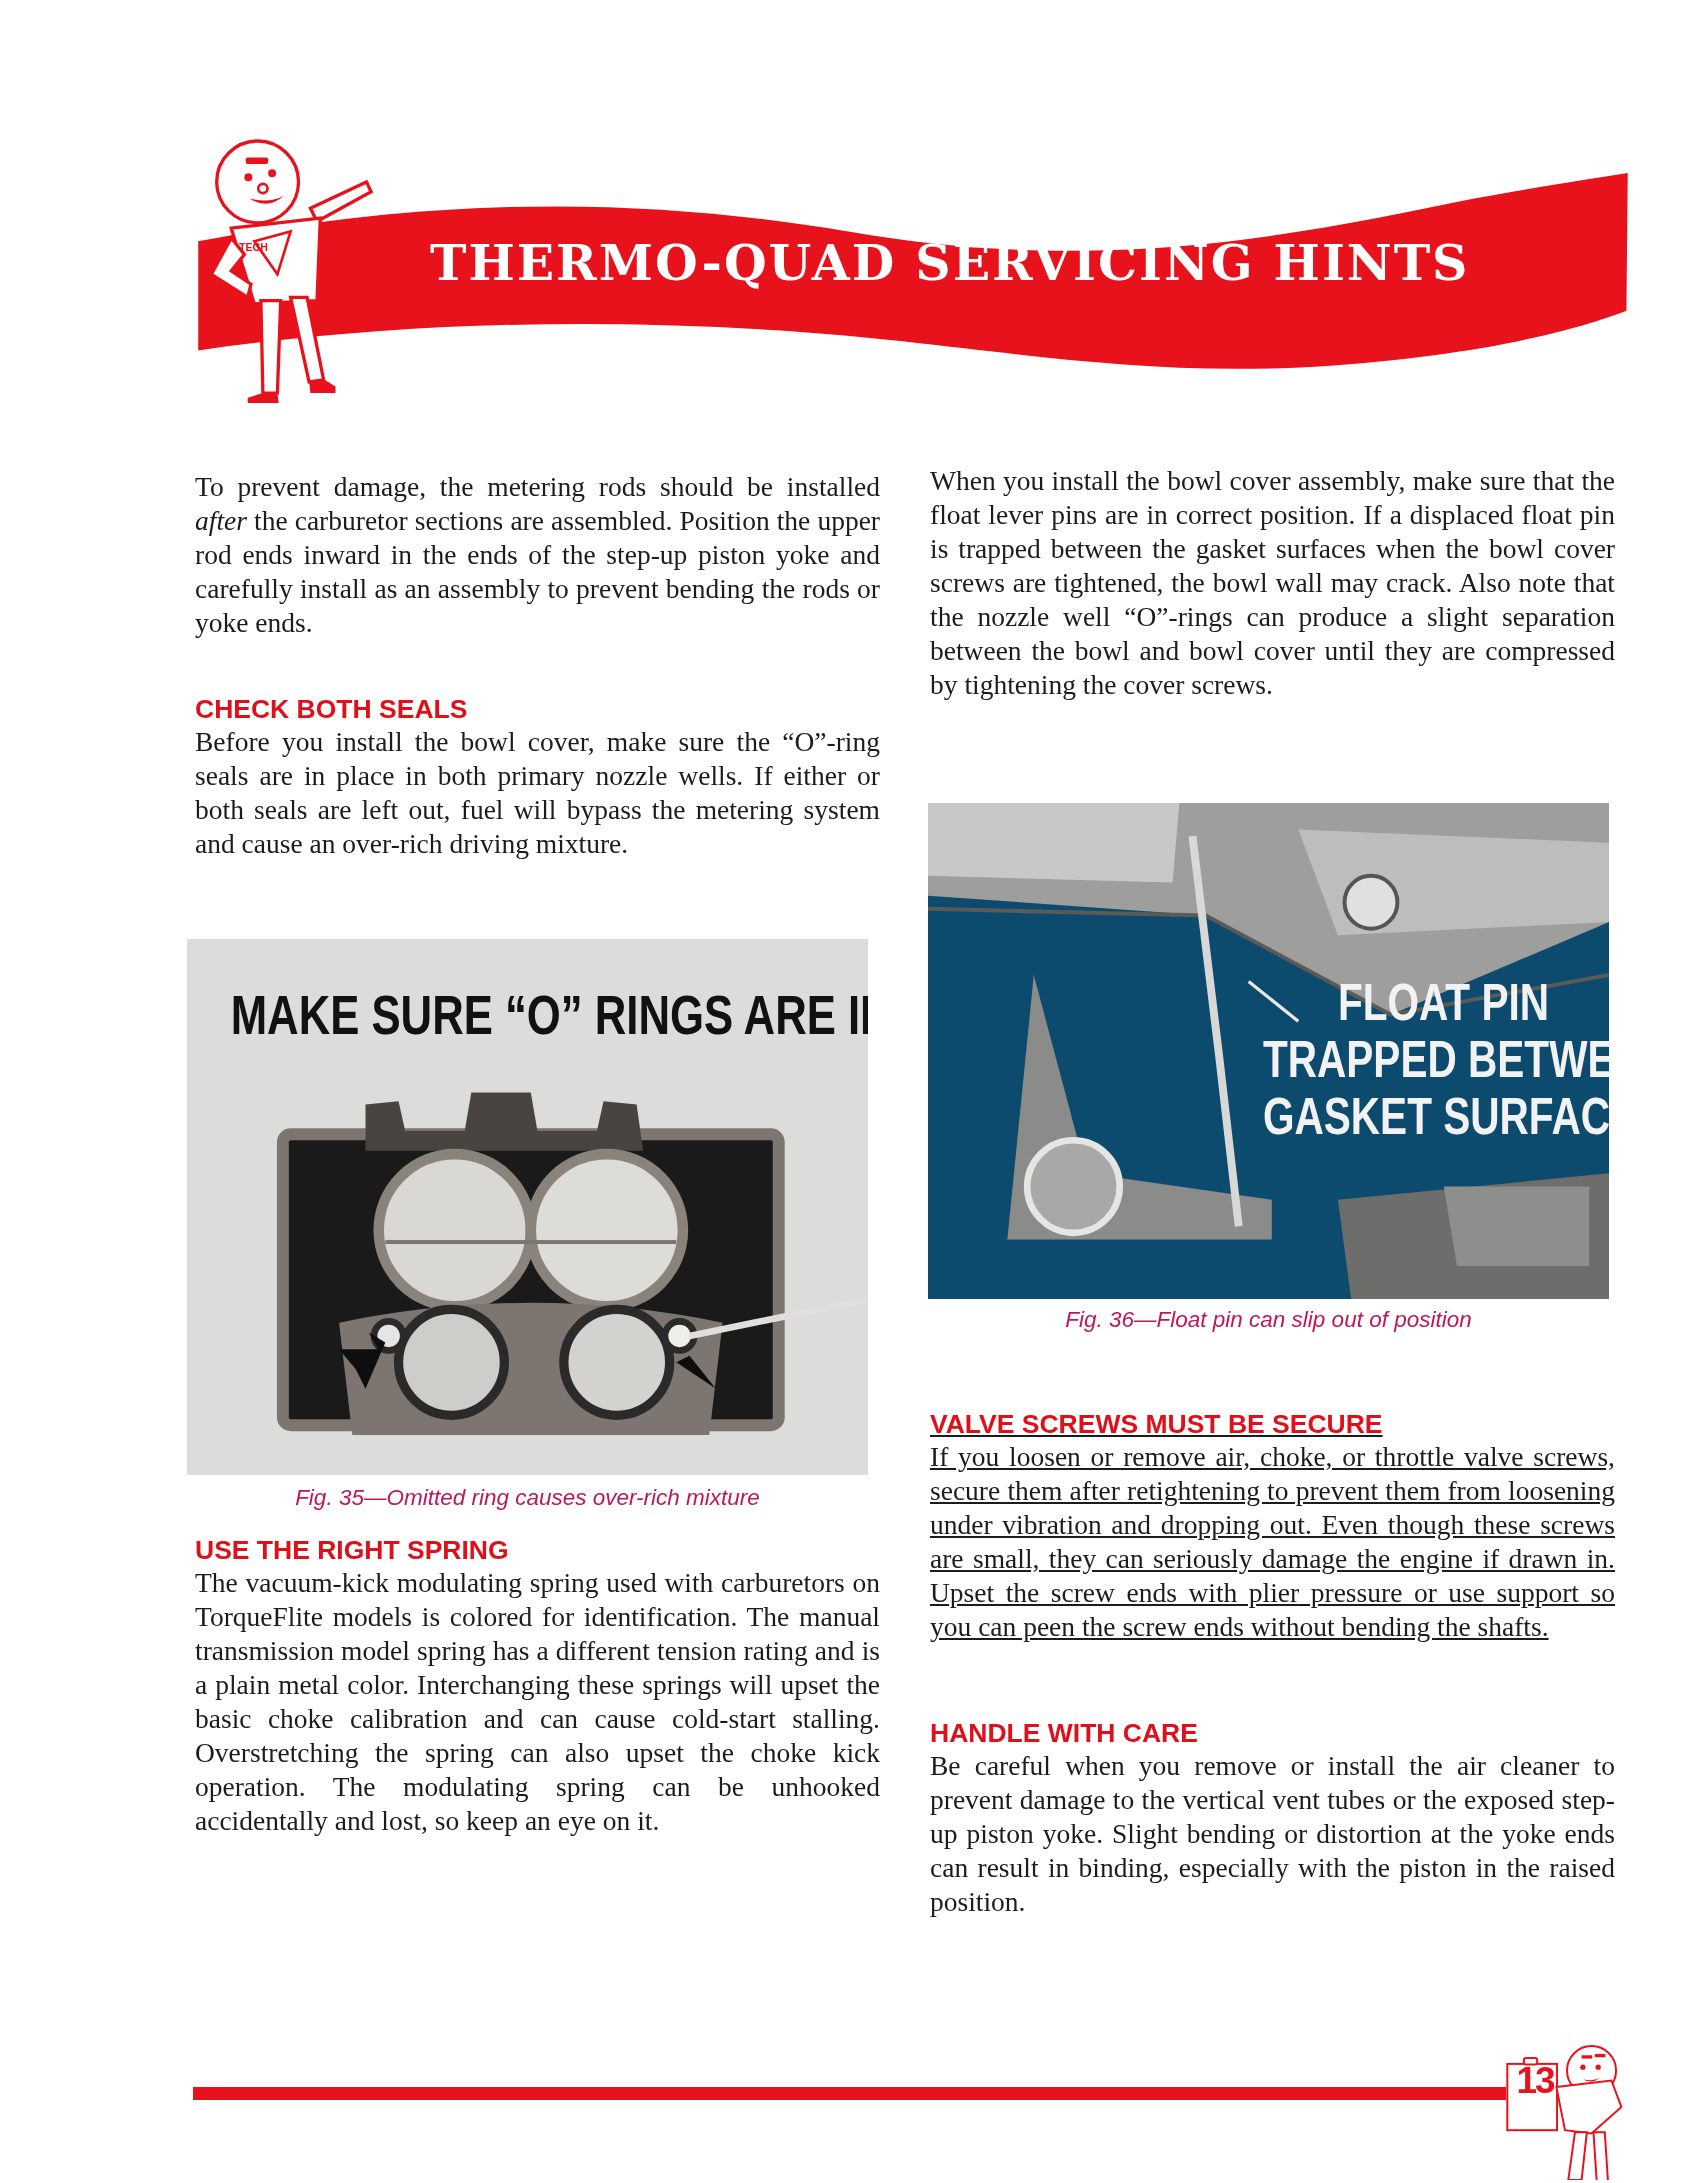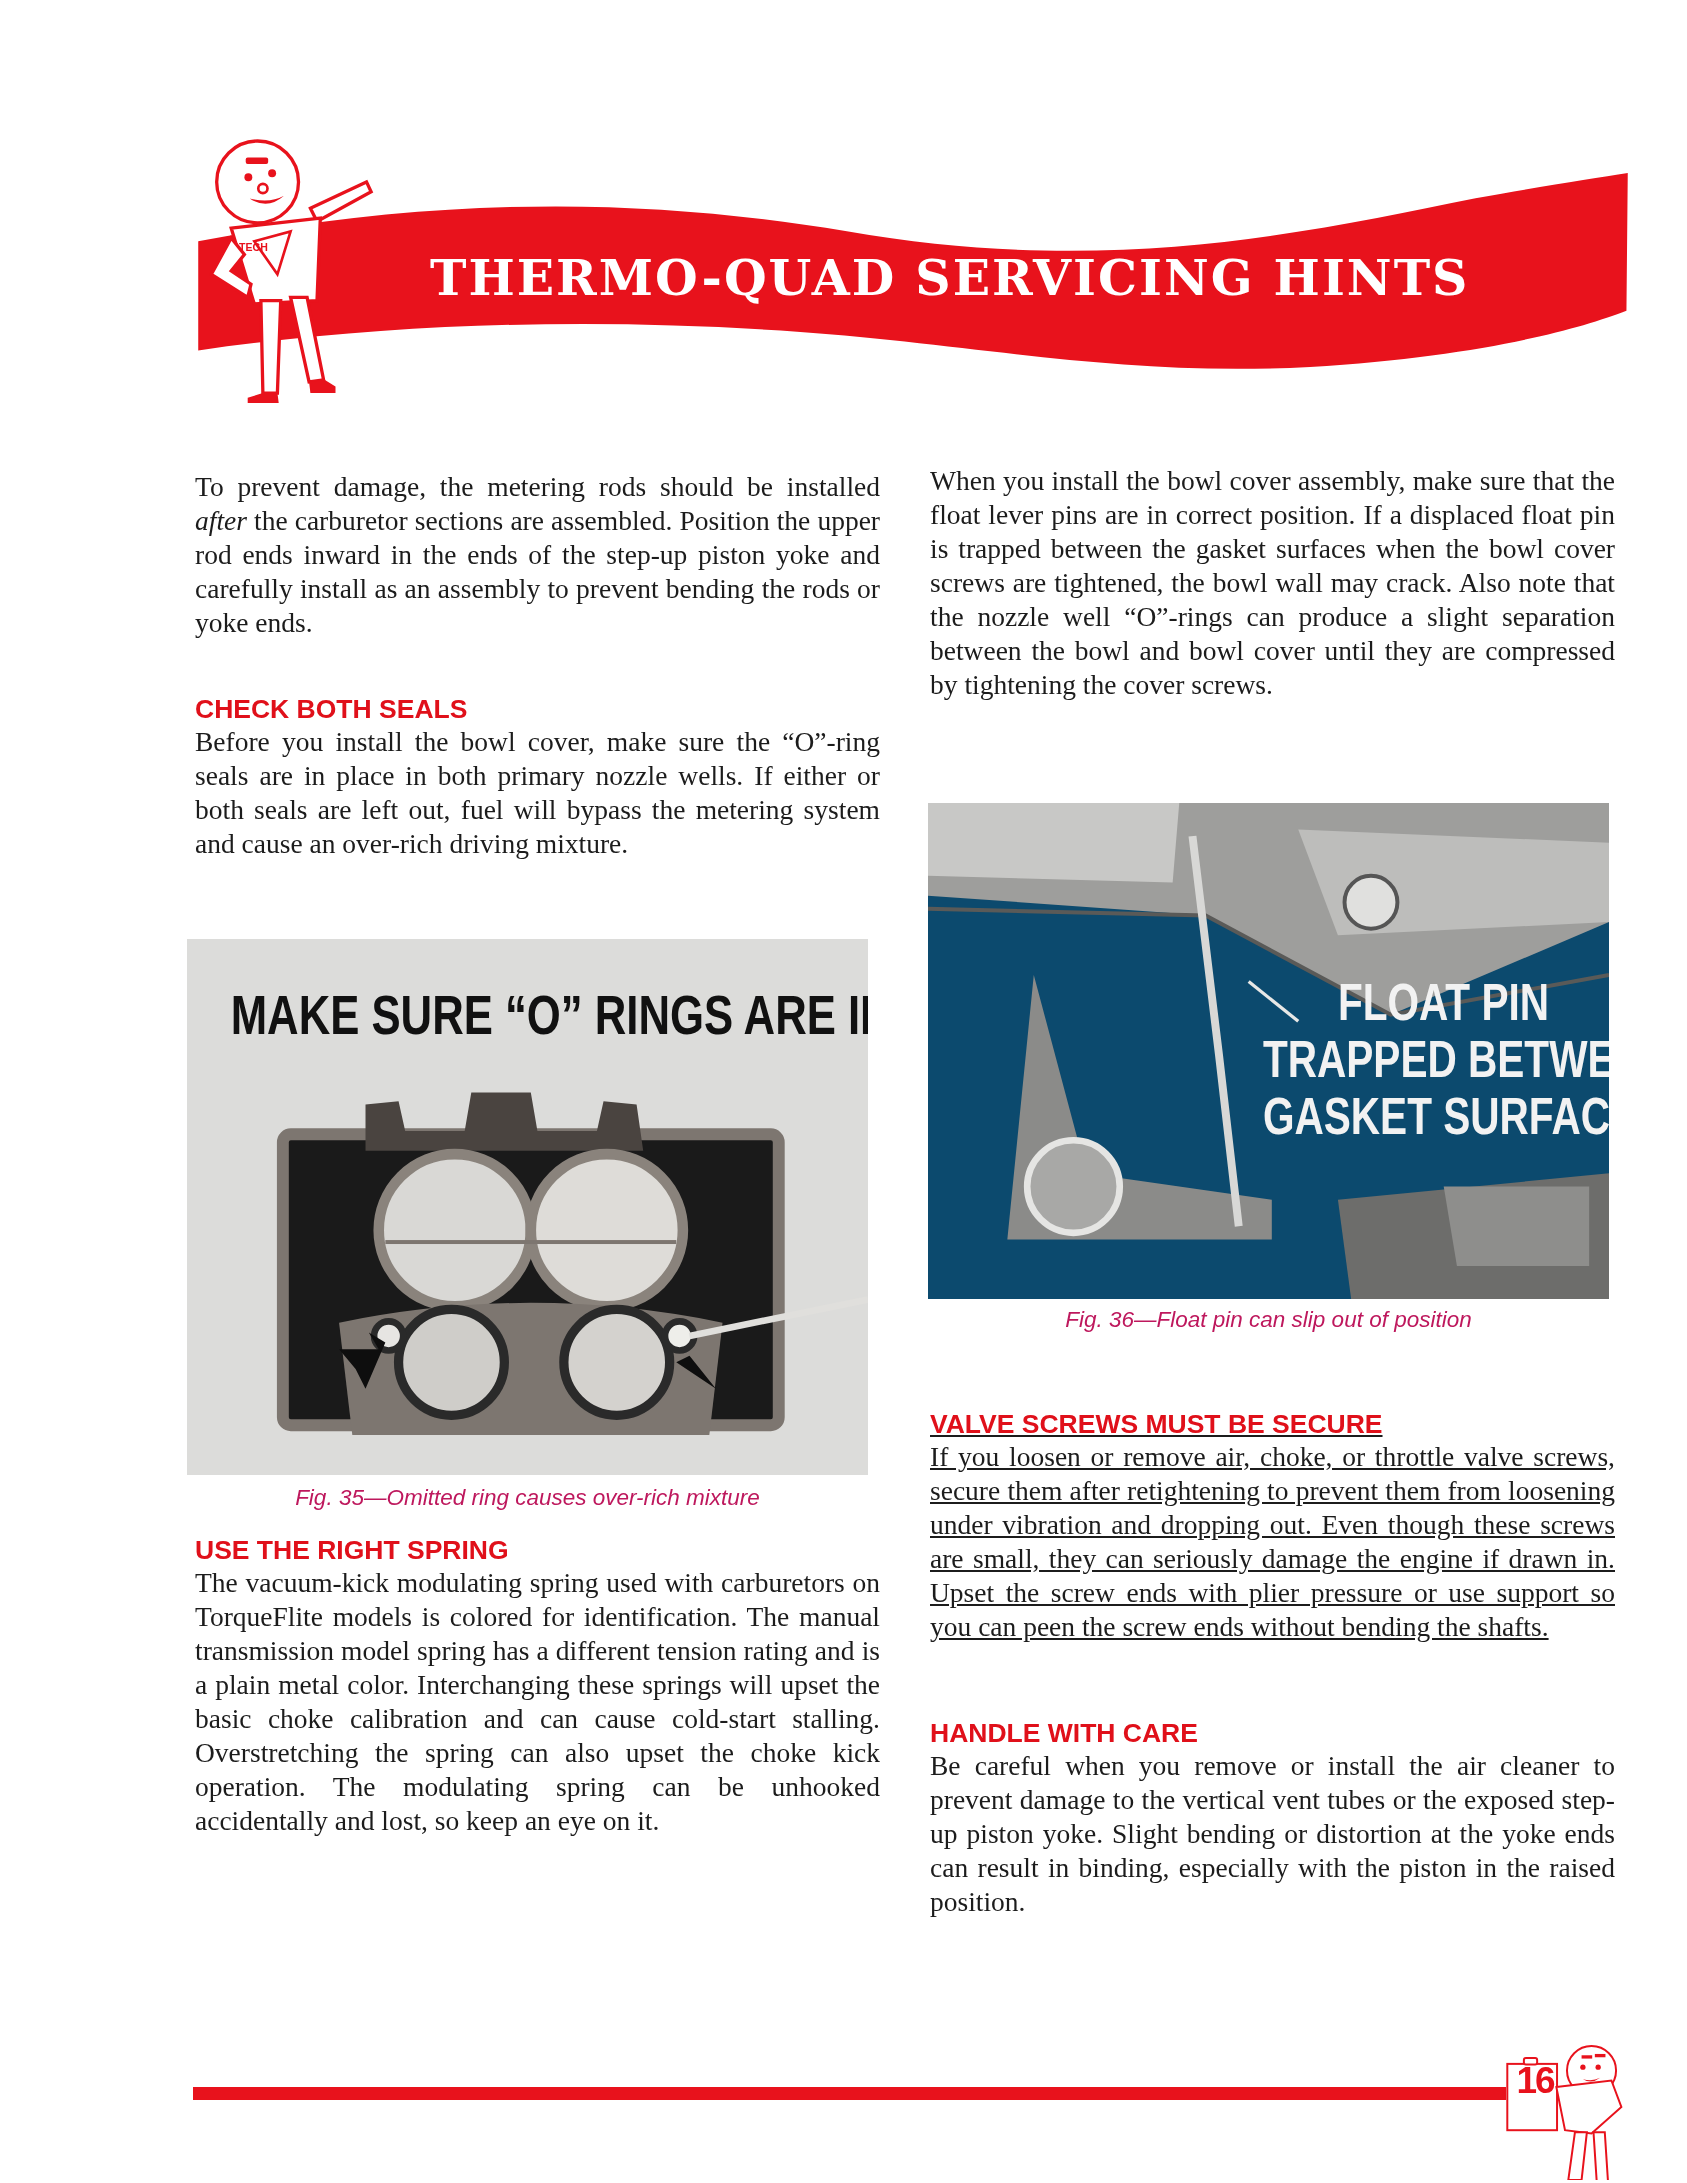--- a/index.html
+++ b/index.html
@@ -1,20 +1,20 @@
 <!DOCTYPE html>
 <html style="font-size:10.6px"><head>
 <meta charset="utf-8">
 <style>
   html, body { margin: 0; padding: 0; background: #ffffff; }
   body { width: 1687px; height: 2183px; position: relative; overflow: hidden; font-family: "Liberation Serif", serif; color: #1c1c1c; }
 
   .banner { position: absolute; left: 185px; top: 132px; width: 1456px; height: 278px; }
   .banner svg { position: absolute; left: 0; top: 0; }
-  .banner-title { position: absolute; left: 245px; top: 117px; width: 1125px; font-family: "DejaVu Serif", serif; font-weight: bold; font-size: 49px; letter-spacing: 2px; color: #ffffff; white-space: nowrap; }
+  .banner-title { position: absolute; left: 245px; top: 102px; width: 1125px; font-family: "DejaVu Serif", serif; font-weight: bold; font-size: 49px; letter-spacing: 2px; color: #ffffff; white-space: nowrap; }
 
   .col { position: absolute; width: 685px; }
   .col-left { left: 195px; }
   .col-right { left: 930px; }
 
   p.body { margin: 0; font-size: 27.5px; line-height: 34px; text-align: justify; }
   h2.head { margin: 0; font-family: "Liberation Sans", sans-serif; font-weight: bold; font-size: 26.5px; line-height: 32px; color: #e0101a; letter-spacing: 0px; }
 
   .figure { position: absolute; overflow: hidden; }
   .caption { position: absolute; font-family: "Liberation Sans", sans-serif; font-style: italic; font-size: 22.5px; color: #be185d; text-align: center; }
@@ -139,14 +139,14 @@
     <path d="M138 148 L 155 148 L 160 225 L 143 225 Z"></path>
   </g>
   <g fill="#e8121c">
     <circle cx="122" cy="50" r="4"></circle>
       <circle cx="145" cy="50" r="4"></circle>
     <path d="M122 68 Q 135 76 148 66 Q 136 72 122 68 Z"></path>
     <rect x="120" y="32" width="16" height="5"></rect>
       <rect x="140" y="30" width="16" height="5"></rect>
   </g>
 </svg>
-<div class="page-number">16</div>
+<div class="page-number">13</div>
 
 
 </body></html>

